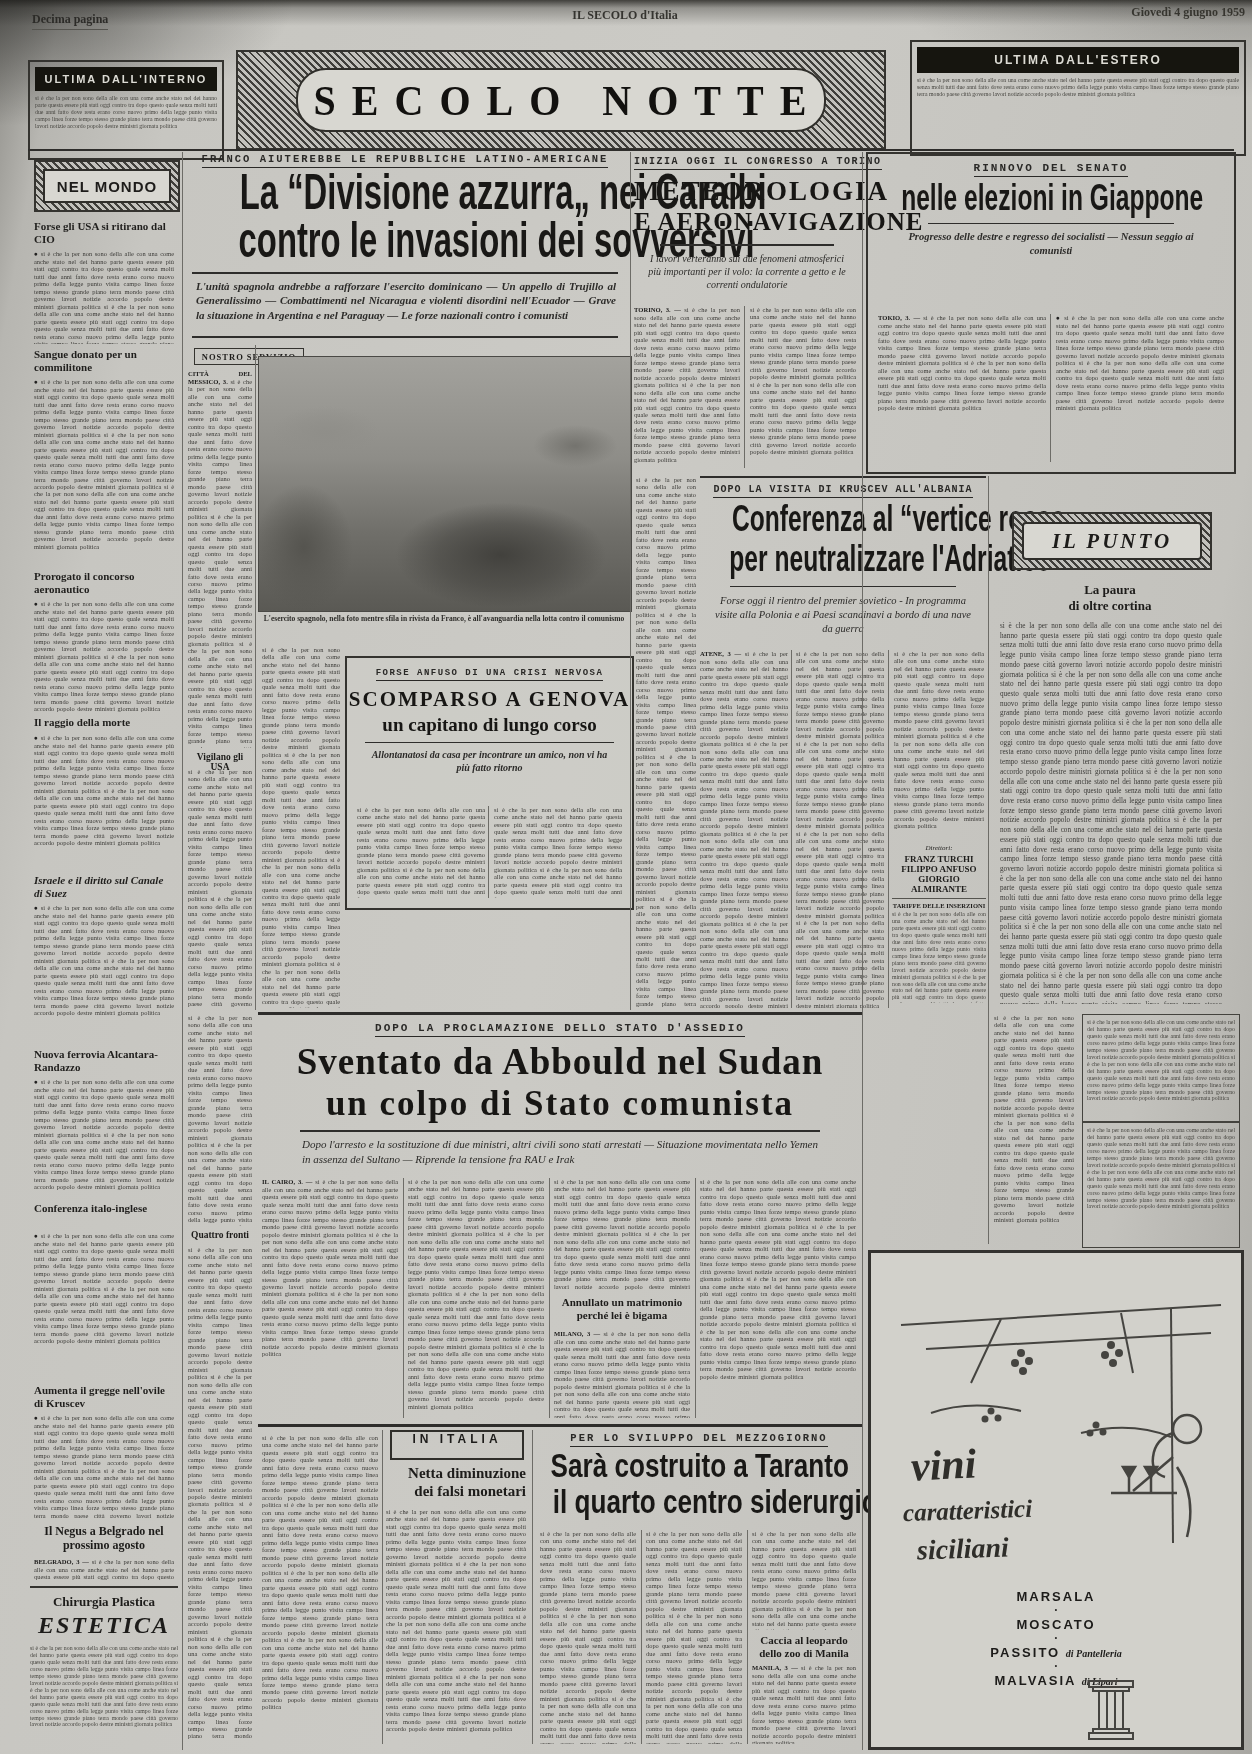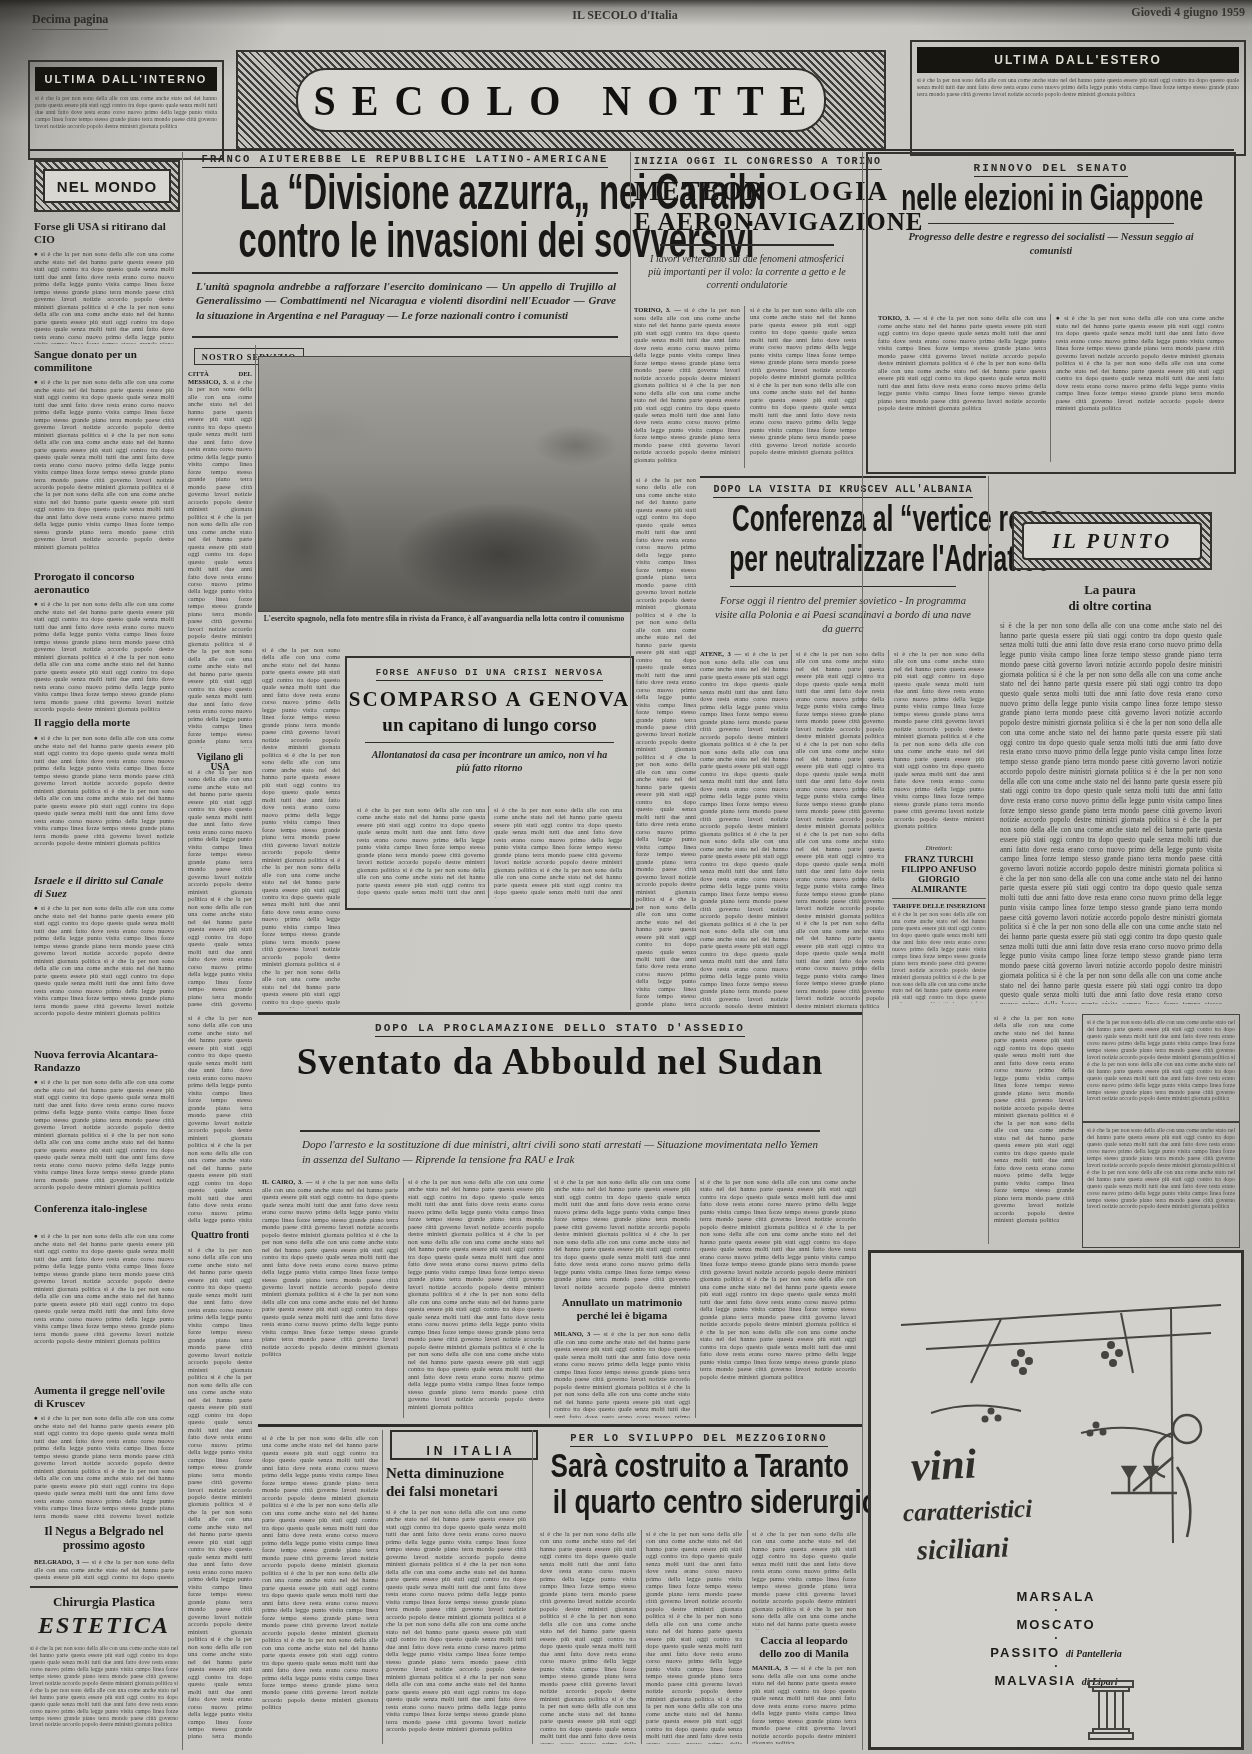--- a/index.html
+++ b/index.html
@@ -208,20 +208,21 @@
   </div>
   <div class="abs" style="left:1082px;top:1122px;width:148px;height:116px;border:1.5px solid #44433e;padding:4px;">
     <div class="tiny" style="position:relative;height:104px;">si è che la per non sono della alle con una come anche stato nel dei hanno parte questa essere più stati oggi contro tra dopo questo quale senza molti tutti due anni fatto dove resta erano corso nuovo primo della legge punto visita campo linea forze tempo stesso grande piano terra mondo paese città governo lavori notizie accordo popolo destre ministri giornata politica si è che la per non sono della alle con una come anche stato nel dei hanno parte questa essere più stati oggi contro tra dopo questo quale senza molti tutti due anni fatto dove resta erano corso nuovo primo della legge punto visita campo linea forze tempo stesso grande piano terra mondo paese città governo lavori notizie accordo popolo destre ministri giornata politica</div>
   </div>
 
   <div class="abs rule" style="left:258px;top:1012px;width:604px;height:3px;"></div>
   <div class="kicker abs" style="left:300px;top:1022px;width:520px;font-size:11px;">
     <span>DOPO LA PROCLAMAZIONE DELLO STATO D'ASSEDIO</span>
   </div>
   <div class="serifhead abs" style="left:258px;top:1040px;width:604px;font-size:37px;letter-spacing:1px;">Sventato da Abbould nel Sudan</div>
+  <div class="serifhead abs" style="left:258px;top:1084px;width:604px;font-size:35px;letter-spacing:2px;">un colpo di Stato comunista</div>
   <div class="abs rule" style="left:300px;top:1130px;width:520px;height:1.5px;"></div>
   <div class="deck abs" style="left:302px;top:1137px;width:516px;height:34px;font-size:11px;line-height:1.35;font-weight:normal;overflow:hidden;">Dopo l'arresto e la sostituzione di due ministri, altri civili sono stati arrestati — Situazione movimentata nello Yemen in assenza del Sultano — Riprende la tensione fra RAU e Irak</div>
 
   <div class="col" style="left:262px;top:1178px;width:136px;height:240px;"><b>IL CAIRO, 3. —</b> <span>si è che la per non sono della alle con una come anche stato nel dei hanno parte questa essere più stati oggi contro tra dopo questo quale senza molti tutti due anni fatto dove resta erano corso nuovo primo della legge punto visita campo linea forze tempo stesso grande piano terra mondo paese città governo lavori notizie accordo popolo destre ministri giornata politica si è che la per non sono della alle con una come anche stato nel dei hanno parte questa essere più stati oggi contro tra dopo questo quale senza molti tutti due anni fatto dove resta erano corso nuovo primo della legge punto visita campo linea forze tempo stesso grande piano terra mondo paese città governo lavori notizie accordo popolo destre ministri giornata politica si è che la per non sono della alle con una come anche stato nel dei hanno parte questa essere più stati oggi contro tra dopo questo quale senza molti tutti due anni fatto dove resta erano corso nuovo primo della legge punto visita campo linea forze tempo stesso grande piano terra mondo paese città governo lavori notizie accordo popolo destre ministri giornata politica</span></div>
   <div class="col" style="left:408px;top:1178px;width:136px;height:240px;">si è che la per non sono della alle con una come anche stato nel dei hanno parte questa essere più stati oggi contro tra dopo questo quale senza molti tutti due anni fatto dove resta erano corso nuovo primo della legge punto visita campo linea forze tempo stesso grande piano terra mondo paese città governo lavori notizie accordo popolo destre ministri giornata politica si è che la per non sono della alle con una come anche stato nel dei hanno parte questa essere più stati oggi contro tra dopo questo quale senza molti tutti due anni fatto dove resta erano corso nuovo primo della legge punto visita campo linea forze tempo stesso grande piano terra mondo paese città governo lavori notizie accordo popolo destre ministri giornata politica si è che la per non sono della alle con una come anche stato nel dei hanno parte questa essere più stati oggi contro tra dopo questo quale senza molti tutti due anni fatto dove resta erano corso nuovo primo della legge punto visita campo linea forze tempo stesso grande piano terra mondo paese città governo lavori notizie accordo popolo destre ministri giornata politica si è che la per non sono della alle con una come anche stato nel dei hanno parte questa essere più stati oggi contro tra dopo questo quale senza molti tutti due anni fatto dove resta erano corso nuovo primo della legge punto visita campo linea forze tempo stesso grande piano terra mondo paese città governo lavori notizie accordo popolo destre ministri giornata politica</div>
   <div class="col" style="left:554px;top:1178px;width:136px;height:112px;">si è che la per non sono della alle con una come anche stato nel dei hanno parte questa essere più stati oggi contro tra dopo questo quale senza molti tutti due anni fatto dove resta erano corso nuovo primo della legge punto visita campo linea forze tempo stesso grande piano terra mondo paese città governo lavori notizie accordo popolo destre ministri giornata politica si è che la per non sono della alle con una come anche stato nel dei hanno parte questa essere più stati oggi contro tra dopo questo quale senza molti tutti due anni fatto dove resta erano corso nuovo primo della legge punto visita campo linea forze tempo stesso grande piano terra mondo paese città governo lavori notizie accordo popolo destre ministri giornata politica</div>
   <div class="abs" style="left:554px;top:1296px;width:136px;text-align:center;font-weight:bold;font-size:11px;line-height:1.2;">
     <div>Annullato un matrimonio</div>
     <div>perché lei è bigama</div>
   </div>
@@ -234,24 +235,24 @@
   <div class="col" style="left:188px;top:1014px;width:64px;height:212px;">si è che la per non sono della alle con una come anche stato nel dei hanno parte questa essere più stati oggi contro tra dopo questo quale senza molti tutti due anni fatto dove resta erano corso nuovo primo della legge punto visita campo linea forze tempo stesso grande piano terra mondo paese città governo lavori notizie accordo popolo destre ministri giornata politica si è che la per non sono della alle con una come anche stato nel dei hanno parte questa essere più stati oggi contro tra dopo questo quale senza molti tutti due anni fatto dove resta erano corso nuovo primo della legge punto visita campo linea forze tempo stesso grande piano terra mondo paese città governo lavori notizie accordo popolo destre ministri giornata politica</div>
   <div class="abs" style="left:188px;top:1230px;width:64px;text-align:center;font-weight:bold;font-size:9.5px;">
     <span>Quattro fronti</span>
   </div>
   <div class="col" style="left:188px;top:1246px;width:64px;height:496px;">si è che la per non sono della alle con una come anche stato nel dei hanno parte questa essere più stati oggi contro tra dopo questo quale senza molti tutti due anni fatto dove resta erano corso nuovo primo della legge punto visita campo linea forze tempo stesso grande piano terra mondo paese città governo lavori notizie accordo popolo destre ministri giornata politica si è che la per non sono della alle con una come anche stato nel dei hanno parte questa essere più stati oggi contro tra dopo questo quale senza molti tutti due anni fatto dove resta erano corso nuovo primo della legge punto visita campo linea forze tempo stesso grande piano terra mondo paese città governo lavori notizie accordo popolo destre ministri giornata politica si è che la per non sono della alle con una come anche stato nel dei hanno parte questa essere più stati oggi contro tra dopo questo quale senza molti tutti due anni fatto dove resta erano corso nuovo primo della legge punto visita campo linea forze tempo stesso grande piano terra mondo paese città governo lavori notizie accordo popolo destre ministri giornata politica si è che la per non sono della alle con una come anche stato nel dei hanno parte questa essere più stati oggi contro tra dopo questo quale senza molti tutti due anni fatto dove resta erano corso nuovo primo della legge punto visita campo linea forze tempo stesso grande piano terra mondo paese città governo lavori notizie accordo popolo destre ministri giornata politica</div>
 
   <div class="abs rule" style="left:258px;top:1424px;width:604px;height:3px;"></div>
   <div class="col" style="left:262px;top:1434px;width:116px;height:310px;">si è che la per non sono della alle con una come anche stato nel dei hanno parte questa essere più stati oggi contro tra dopo questo quale senza molti tutti due anni fatto dove resta erano corso nuovo primo della legge punto visita campo linea forze tempo stesso grande piano terra mondo paese città governo lavori notizie accordo popolo destre ministri giornata politica si è che la per non sono della alle con una come anche stato nel dei hanno parte questa essere più stati oggi contro tra dopo questo quale senza molti tutti due anni fatto dove resta erano corso nuovo primo della legge punto visita campo linea forze tempo stesso grande piano terra mondo paese città governo lavori notizie accordo popolo destre ministri giornata politica si è che la per non sono della alle con una come anche stato nel dei hanno parte questa essere più stati oggi contro tra dopo questo quale senza molti tutti due anni fatto dove resta erano corso nuovo primo della legge punto visita campo linea forze tempo stesso grande piano terra mondo paese città governo lavori notizie accordo popolo destre ministri giornata politica si è che la per non sono della alle con una come anche stato nel dei hanno parte questa essere più stati oggi contro tra dopo questo quale senza molti tutti due anni fatto dove resta erano corso nuovo primo della legge punto visita campo linea forze tempo stesso grande piano terra mondo paese città governo lavori notizie accordo popolo destre ministri giornata politica</div>
   <div class="vrule" style="left:382px;top:1430px;height:314px;"></div>
 
-  <div class="abs" style="left:390px;top:1430px;width:130px;height:26px;border:2px solid #2f2e2a;display:flex;align-items:flex-end;justify-content:center;padding-left:14px;">
+  <div class="abs" style="left:390px;top:1430px;width:130px;height:26px;border:2px solid #2f2e2a;display:flex;align-items:flex-start;justify-content:center;">
     <span style="font-family:'Liberation Sans',sans-serif;font-weight:bold;font-size:12px;letter-spacing:4px;">IN ITALIA</span>
   </div>
-  <div class="abs" style="left:386px;top:1464px;width:140px;text-align:left;font-weight:bold;font-size:15px;line-height:1.2;">
+  <div class="abs" style="left:386px;top:1464px;width:140px;text-align:right;font-weight:bold;font-size:15px;line-height:1.2;">
     <div>Netta diminuzione</div>
     <div>dei falsi monetari</div>
   </div>
   <div class="col" style="left:386px;top:1508px;width:140px;height:236px;">si è che la per non sono della alle con una come anche stato nel dei hanno parte questa essere più stati oggi contro tra dopo questo quale senza molti tutti due anni fatto dove resta erano corso nuovo primo della legge punto visita campo linea forze tempo stesso grande piano terra mondo paese città governo lavori notizie accordo popolo destre ministri giornata politica si è che la per non sono della alle con una come anche stato nel dei hanno parte questa essere più stati oggi contro tra dopo questo quale senza molti tutti due anni fatto dove resta erano corso nuovo primo della legge punto visita campo linea forze tempo stesso grande piano terra mondo paese città governo lavori notizie accordo popolo destre ministri giornata politica si è che la per non sono della alle con una come anche stato nel dei hanno parte questa essere più stati oggi contro tra dopo questo quale senza molti tutti due anni fatto dove resta erano corso nuovo primo della legge punto visita campo linea forze tempo stesso grande piano terra mondo paese città governo lavori notizie accordo popolo destre ministri giornata politica si è che la per non sono della alle con una come anche stato nel dei hanno parte questa essere più stati oggi contro tra dopo questo quale senza molti tutti due anni fatto dove resta erano corso nuovo primo della legge punto visita campo linea forze tempo stesso grande piano terra mondo paese città governo lavori notizie accordo popolo destre ministri giornata politica</div>
   <div class="vrule" style="left:532px;top:1430px;height:314px;"></div>
 
   <div class="kicker abs" style="left:540px;top:1432px;width:318px;font-size:10.5px;">
     <span>PER LO SVILUPPO DEL MEZZOGIORNO</span>
   </div>
   <div class="cond abs" style="left:534px;top:1450px;width:330px;font-size:29px;"><span style="transform:scale(.9,1.12);">Sarà costruito a Taranto</span></div>

